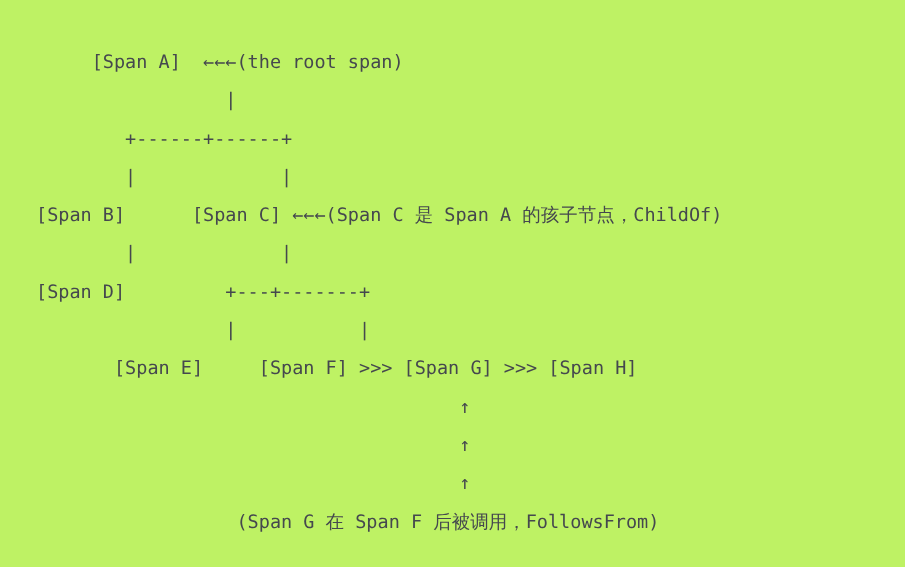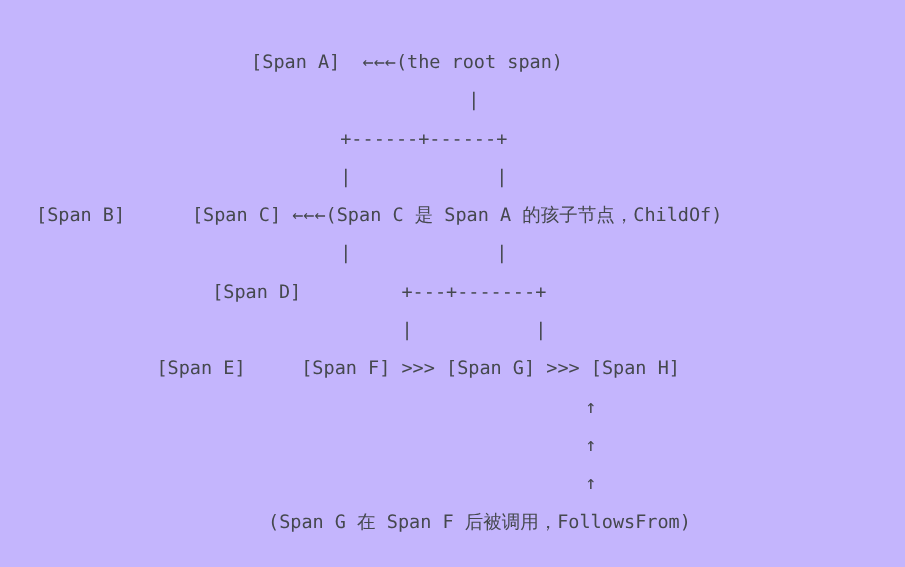--- a/index.html
+++ b/index.html
@@ -37,15 +37,15 @@
   }
   pre.ascii-art .line {
     display: block;
     white-space: pre;
     min-height: 38.3px;
   }
 </style>
 </head>
 <body style="background: rgb(246, 246, 246);">
 
-<div id="diagram-root" style="background: #c4b5fd; text-align: center;">
+<div id="diagram-root" style="background: #bef264;">
   <pre class="ascii-art" style="color: rgb(69, 72, 78);"><span class="line">     [Span A]  ←←←(the root span)</span><span class="line">                 |</span><span class="line">        +------+------+</span><span class="line">        |             |</span><span class="line">[Span B]      [Span C] ←←←(Span C 是 Span A 的孩子节点，ChildOf)</span><span class="line">        |             |</span><span class="line">[Span D]         +---+-------+</span><span class="line">                 |           |</span><span class="line">       [Span E]     [Span F] &gt;&gt;&gt; [Span G] &gt;&gt;&gt; [Span H]</span><span class="line">                                      ↑</span><span class="line">                                      ↑</span><span class="line">                                      ↑</span><span class="line">                  (Span G 在 Span F 后被调用，FollowsFrom)</span></pre>
 </div>
 
 </body></html>

